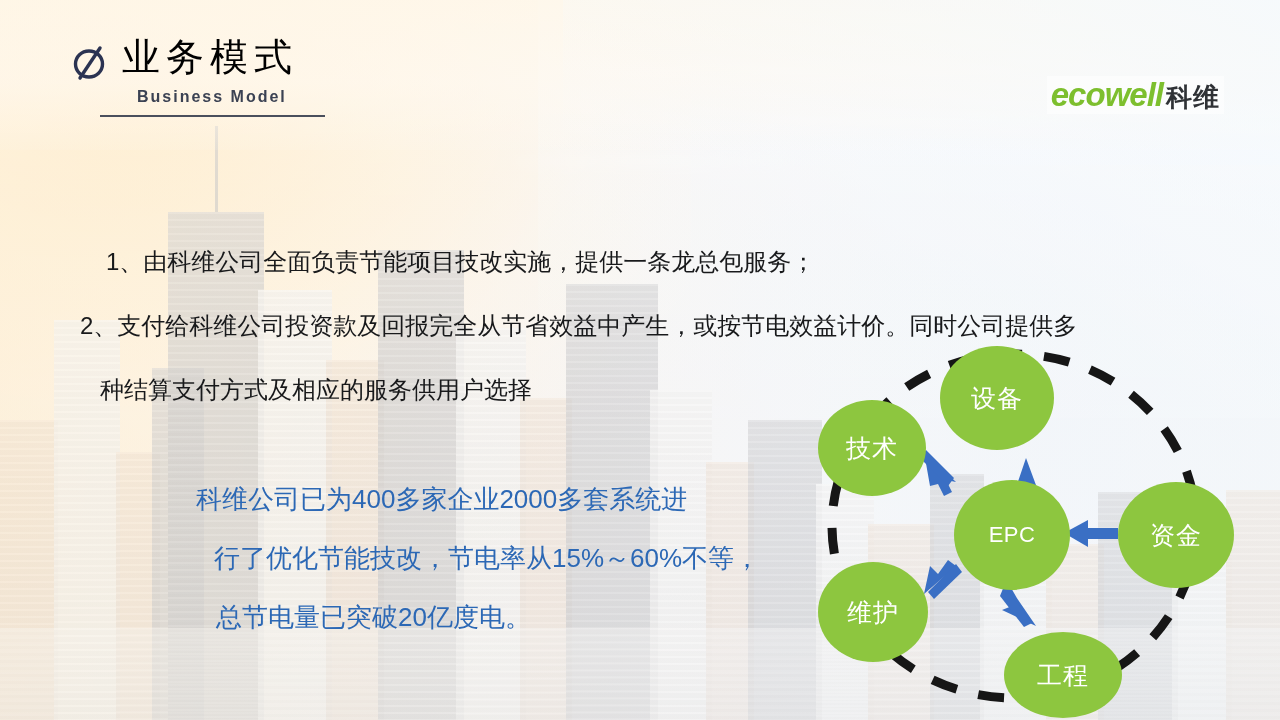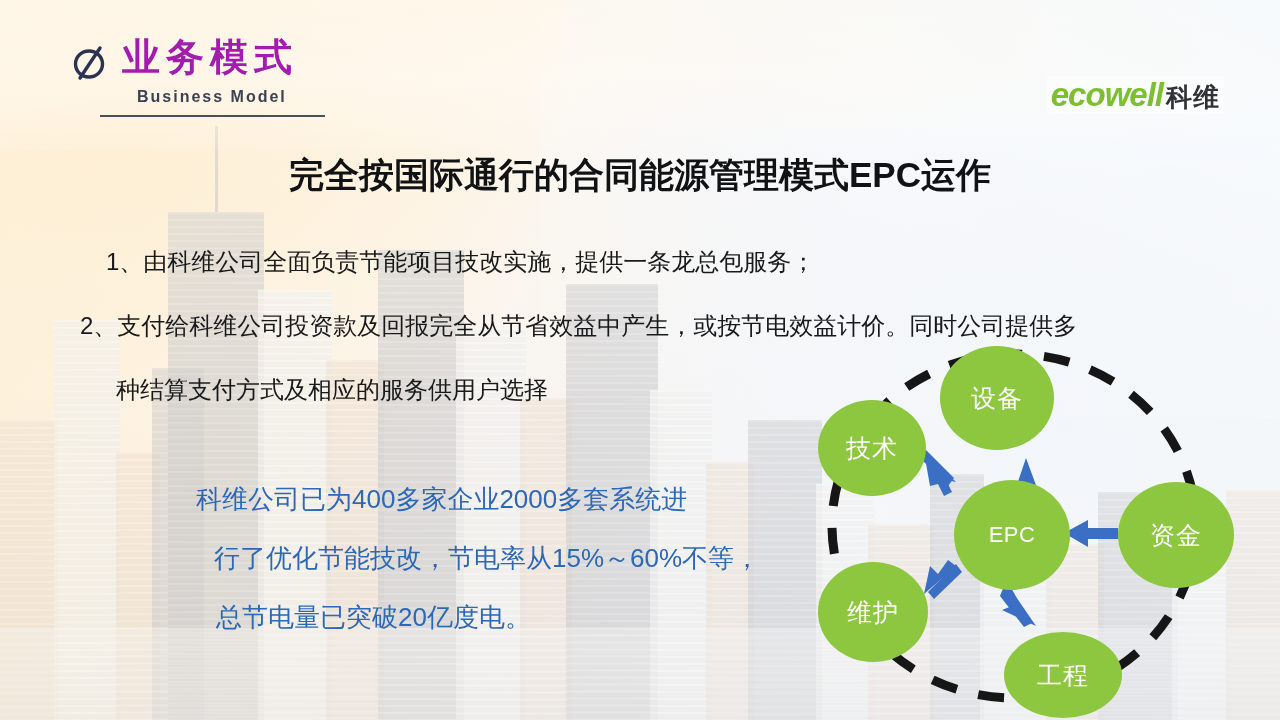--- a/index.html
+++ b/index.html
@@ -115,21 +115,21 @@
 
   
   .header { position:absolute; left:0; top:0; width:100%; height:130px; }
 
   .hdr-icon {
     position:absolute; left:68px; top:41px;
     width:44px; height:44px;
   }
   .hdr-title {
     position:absolute; left:122px; top:34px;
-    font-size:38px; font-weight:700; color:#a21caf;
+    font-size:38px; font-weight:400; color:#000000;
     letter-spacing:6px; line-height:46px;
     white-space:nowrap;
   }
   .hdr-sub {
     position:absolute; left:137px; top:88px;
     font-size:16px; font-weight:700; color:#3b4253;
     letter-spacing:2px; white-space:nowrap;
   }
   .hdr-rule {
     position:absolute; left:100px; top:115px;
@@ -167,21 +167,21 @@
   
   .bullets {
     position:absolute; left:0; top:230px; width:100%;
   }
   .bullet-line {
     font-size:24px; color:#18191b; font-weight:400;
     line-height:64px; white-space:nowrap;
   }
   .bl-1 { padding-left:106px; }
   .bl-2 { padding-left:80px; }
-  .bl-3 { padding-left:100px;margin-left:16px; }
+  .bl-3 { padding-left:100px; }
 
   
   .blue-block {
     position:absolute; left:196px; top:470px;
     color:#2c68b5;
     font-size:26px; line-height:59px;
     font-weight:400;
   }
   .blue-line { white-space:nowrap; }
   .bb-1 { padding-left:0px; }
@@ -275,21 +275,20 @@
     <div class="hdr-title">业务模式</div>
     <div class="hdr-sub">Business  Model</div>
     <div class="hdr-rule"></div>
   </div>
 
   <div class="logo">
     <span class="logo-en">ecowell</span>
     <span class="logo-cn">科维</span>
   </div>
 
-  <div class="headline">完全按国际通行的合同能源管理模式EPC运作</div>
 
   <div class="bullets">
     <div class="bullet-line bl-1">1、由科维公司全面负责节能项目技改实施，提供一条龙总包服务；</div>
     <div class="bullet-line bl-2">2、支付给科维公司投资款及回报完全从节省效益中产生，或按节电效益计价。同时公司提供多</div>
     <div class="bullet-line bl-3">种结算支付方式及相应的服务供用户选择</div>
   </div>
 
   <div class="blue-block">
     <div class="blue-line bb-1">科维公司已为400多家企业2000多套系统进</div>
     <div class="blue-line bb-2">行了优化节能技改，节电率从15%～60%不等，</div>

